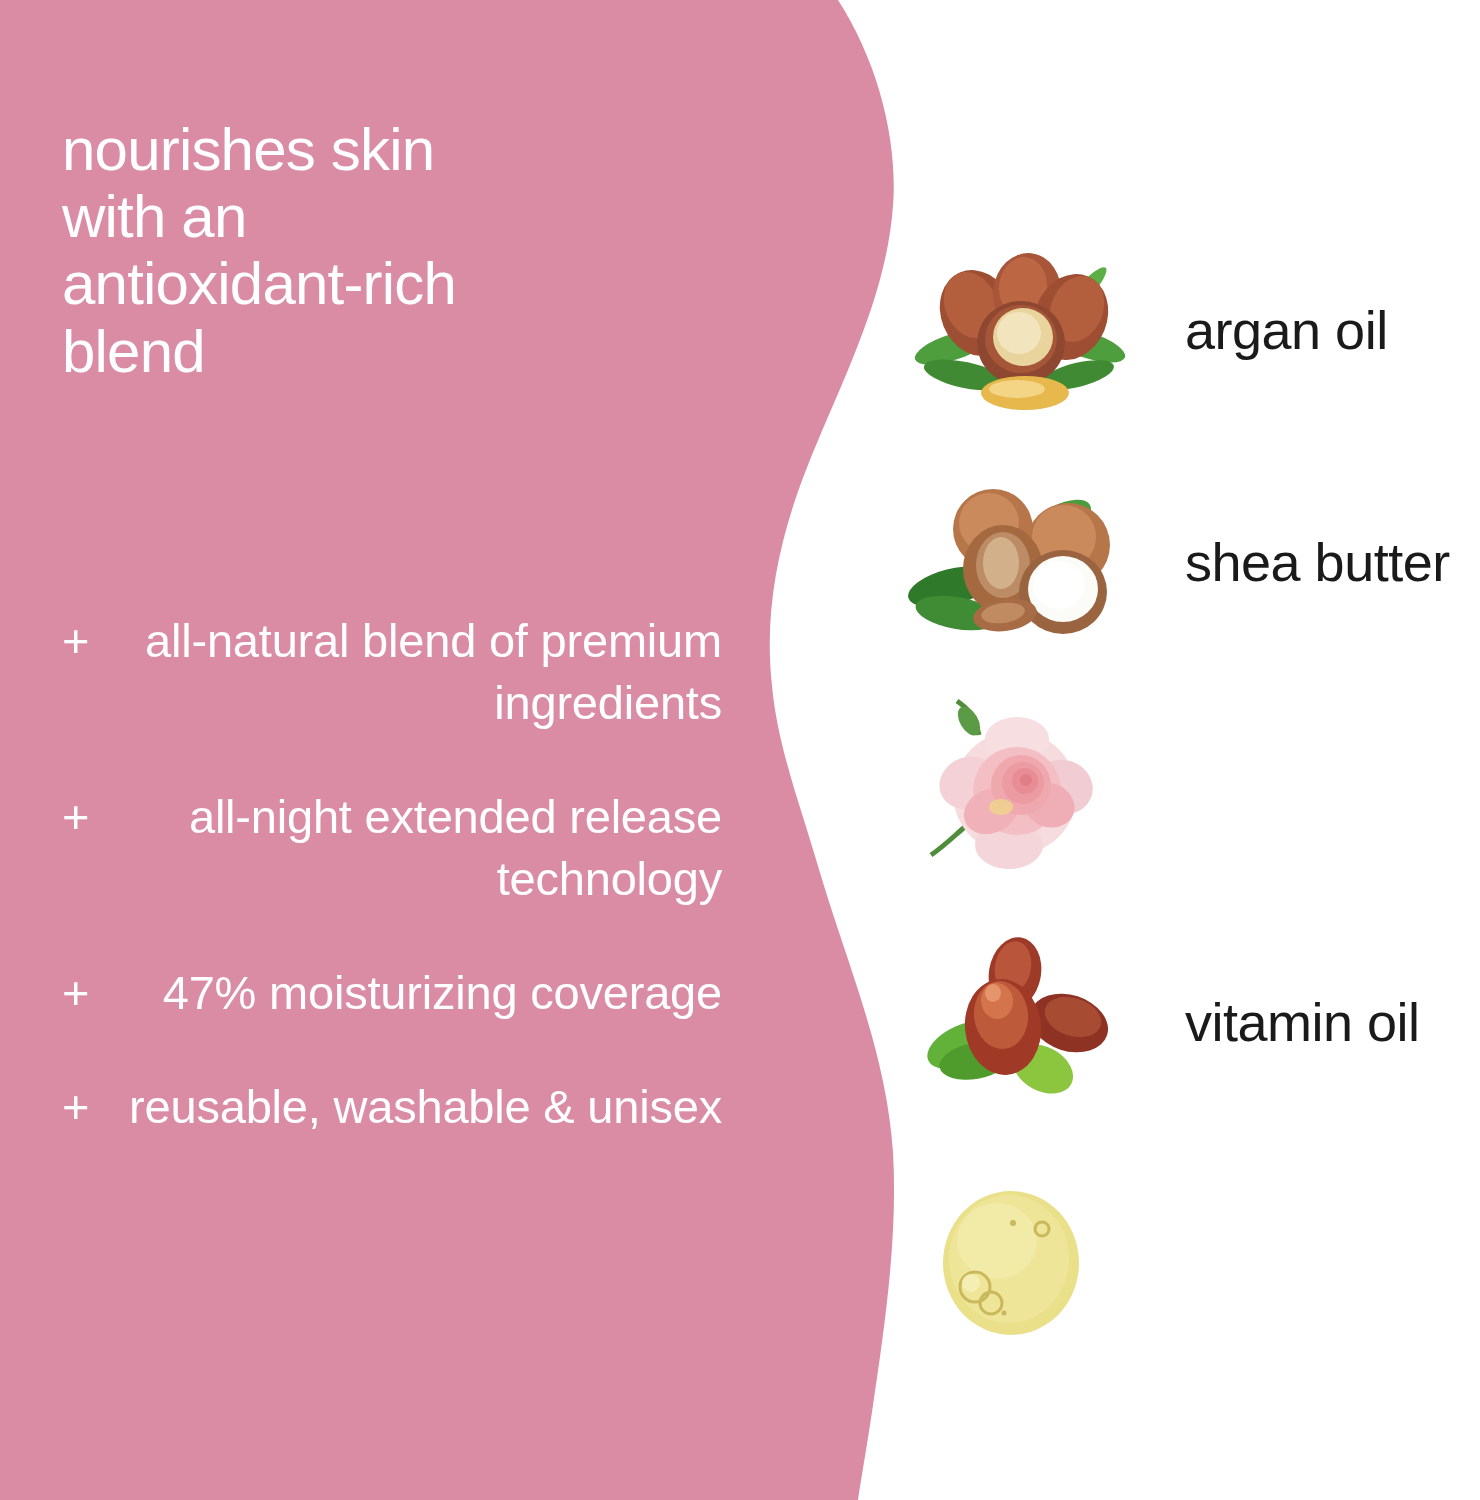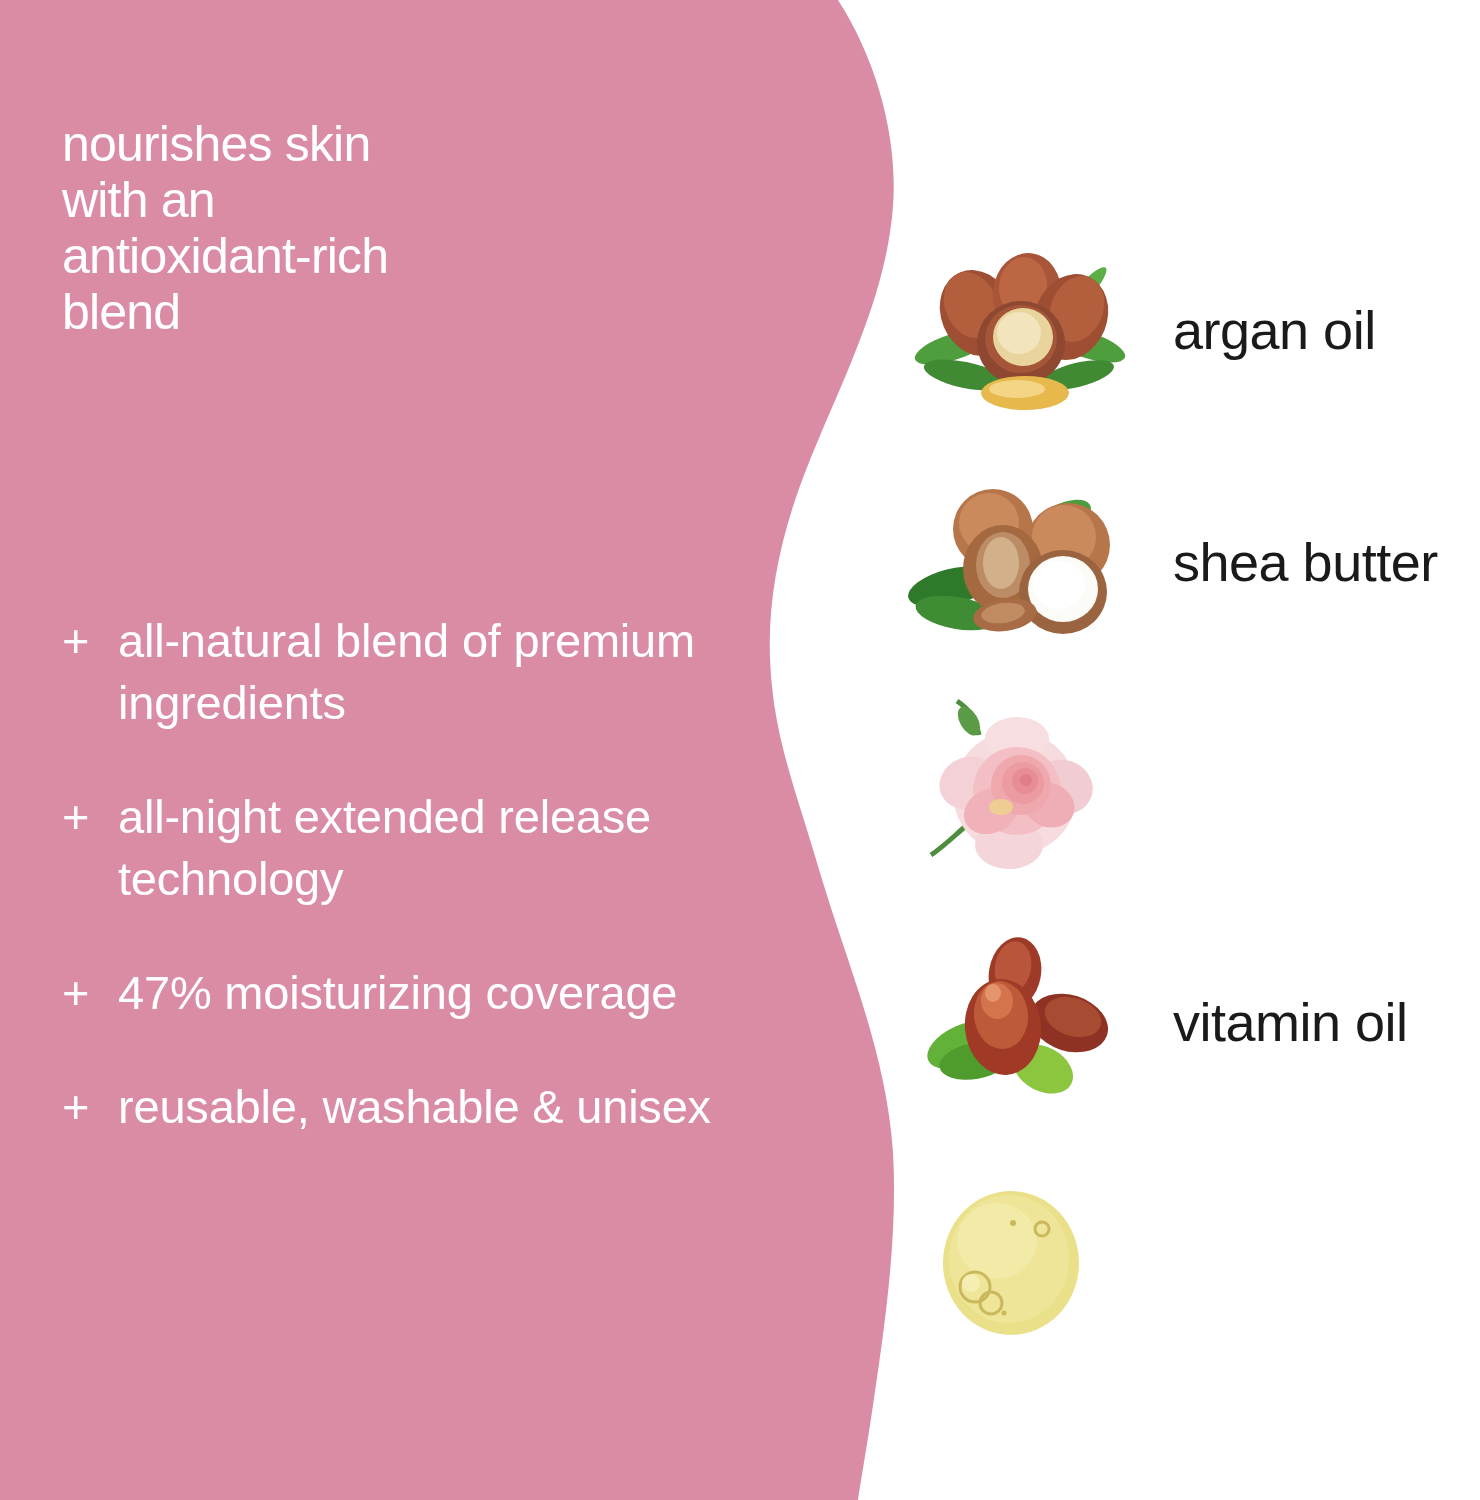--- a/index.html
+++ b/index.html
@@ -37,21 +37,21 @@
     width: 700px;
     height: 1500px;
   }
 
   .headline {
     position: absolute;
     top: 116px;
     left: 0;
     width: 690px;
     color: #ffffff;
-    font-size: 50px;
+    font-size: 60px;
     line-height: 1.12;
     font-weight: 300;
     letter-spacing: -0.8px;
     white-space: pre-line;
   }
 
   .benefits {
     position: absolute;
     top: 610px;
     left: 0;
@@ -73,38 +73,40 @@
     font-weight: 300;
   }
 
   .benefit-text {
     flex: 1 1 auto;
     color: #ffffff;
     font-size: 47px;
     line-height: 1.32;
     font-weight: 300;
     letter-spacing: -0.2px;
+    text-align: right;
   }
 
   
   .ingredients {
     position: absolute;
     left: 905px;
     top: 0;
     width: 575px;
     height: 1500px;
   }
 
   .ingredient-row {
     position: absolute;
     left: 0;
     width: 575px;
     height: 200px;
     display: flex;
     align-items: center;
+    gap: 12px;
   }
 
   .ingredient-art {
     flex: 0 0 auto;
     width: 230px;
     height: 190px;
     position: relative;
   }
 
   .ingredient-label {

